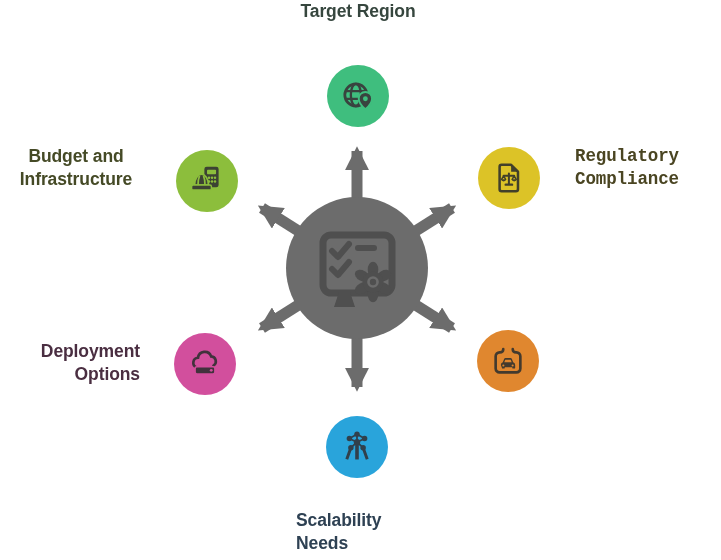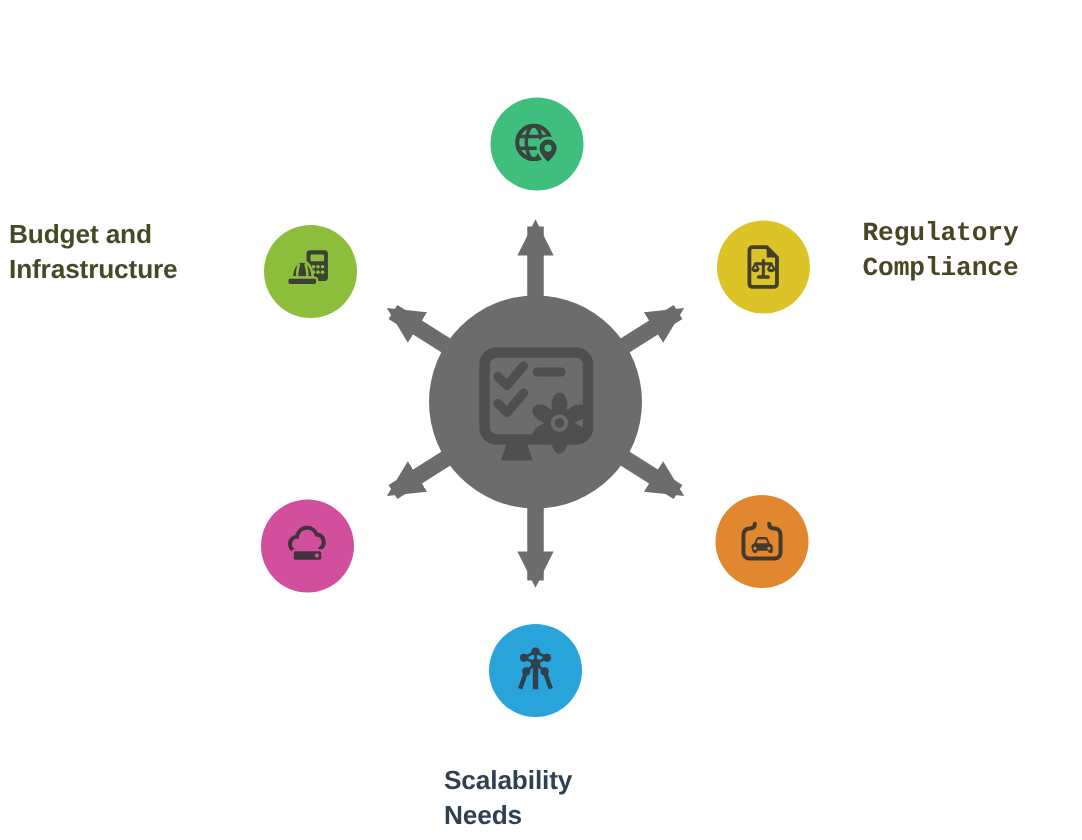--- a/index.html
+++ b/index.html
@@ -22,21 +22,21 @@
   .c-ul{left:176px;top:150px;}
   .c-ur{left:478px;top:147px;}
   .c-ll{left:174px;top:333px;}
   .c-lr{left:477px;top:330px;}
   .c-bottom{left:326px;top:416px;}
   .lbl{
     position:absolute;font-weight:700;font-size:17.5px;line-height:23px;
     letter-spacing:-0.1px;
   }
   .lbl-top{left:238px;top:0px;width:240px;text-align:center;}
-  .lbl-ul{left:6px;top:145px;width:140px;text-align:left;}
+  .lbl-ul{left:6px;top:145px;width:140px;text-align:center;}
   .lbl-ur{left:575px;top:145px;width:132px;text-align:left;}
   .lbl-ll{left:10px;top:340px;width:130px;text-align:right;}
   .lbl-lr{left:575px;top:340px;width:145px;text-align:left;}
   .lbl-bottom{left:296px;top:509px;width:122px;text-align:left;}
 </style>
 </head>
 <body>
 
 <div id="canvas">
 
@@ -91,20 +91,21 @@
       <span style="color: rgb(57, 67, 63);">
         <svg width="38" height="38" viewBox="0 0 36 36">
           <circle cx="16" cy="17" r="10.5" fill="none" stroke="currentColor" stroke-width="2.6"></circle>
           <ellipse cx="16" cy="17" rx="4.8" ry="10.5" fill="none" stroke="currentColor" stroke-width="2.2"></ellipse>
           <path d="M6.4 13.3 H25.6 M6.4 20.7 H20" fill="none" stroke="currentColor" stroke-width="2.2"></path>
           <path d="M25 14.2 c-3.5 0 -6.3 2.8 -6.3 6.3 c0 4.7 6.3 10 6.3 10 s6.3 -5.3 6.3 -10 c0 -3.5 -2.8 -6.3 -6.3 -6.3 z" fill="currentColor" stroke="var(--c)" stroke-width="1.8"></path>
           <circle cx="25" cy="20.6" r="2.3" fill="var(--c)"></circle>
         </svg>
       </span>
     </div>
+    <div class="lbl lbl-top" style="color: rgb(54, 70, 62);">Target Region</div>
   </div>
 
   <div class="node">
     <div class="circle c-ul" style="--c: #8cbe3c;">
       <span style="color: rgb(60, 66, 51);">
         <svg width="38" height="38" viewBox="0 0 36 36">
           <rect x="15.5" y="4.5" width="13.5" height="19.5" rx="2.2" fill="currentColor"></rect>
           <rect x="18" y="7.3" width="8.6" height="4.2" rx="0.8" fill="var(--c)"></rect>
           <g fill="var(--c)">
             <circle cx="19.9" cy="15" r="1.15"></circle>
@@ -147,20 +148,21 @@
   <div class="node">
     <div class="circle c-ll" style="--c: #d24f9d;">
       <span style="color: rgb(65, 50, 60);">
         <svg width="38" height="38" viewBox="0 0 36 36">
           <path d="M10 21.2 a4.7 4.7 0 0 1 1.4 -9.1 a6.4 6.4 0 0 1 12.4 -1.3 a4.7 4.7 0 0 1 2.2 8.7" fill="none" stroke="currentColor" stroke-width="2.5" stroke-linecap="round"></path>
           <rect x="8.6" y="20.6" width="18.8" height="6.8" rx="1.8" fill="currentColor" stroke="var(--c)" stroke-width="1.5"></rect>
           <circle cx="23.9" cy="24" r="1.35" fill="var(--c)"></circle>
         </svg>
       </span>
     </div>
+    <div class="lbl lbl-ll" style="color: rgb(74, 46, 65);">Deployment Options</div>
   </div>
 
   <div class="node">
     <div class="circle c-lr" style="--c: #e0872f;">
       <span style="color: rgb(67, 58, 46);">
         <svg width="38" height="38" viewBox="0 0 36 36">
           <path d="M13.5 6.8 c0 2 -1.3 3 -3.3 3 h-0.2 a3.7 3.7 0 0 0 -3.7 3.7 v11.6 a3.7 3.7 0 0 0 3.7 3.7 h16 a3.7 3.7 0 0 0 3.7 -3.7 V13.5 a3.7 3.7 0 0 0 -3.7 -3.7 h-0.2 c-2 0 -3.3 -1 -3.3 -3" fill="none" stroke="currentColor" stroke-width="2.5" stroke-linecap="round"></path>
           <path d="M11.2 21.7 q0 -1.9 1.9 -2.4 l1.2 -3.1 q.4 -1 1.4 -1 h4.6 q1 0 1.4 1 l1.2 3.1 q1.9 .5 1.9 2.4 v2.6 q0 .9 -.9 .9 h-.95 q-.9 0 -.9 -.9 v-.45 h-7.1 v.45 q0 .9 -.9 .9 h-.95 q-.9 0 -.9 -.9 z" fill="currentColor"></path>
           <path d="M14.5 19.1 l.9 -2.35 h5.2 l.9 2.35 z" fill="var(--c)"></path>
           <circle cx="13.6" cy="22.3" r="1" fill="var(--c)"></circle>

